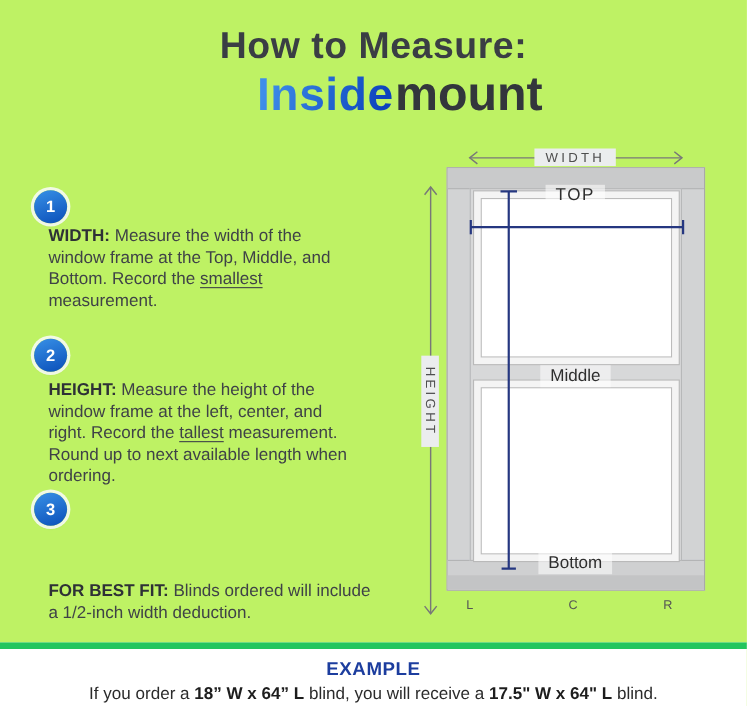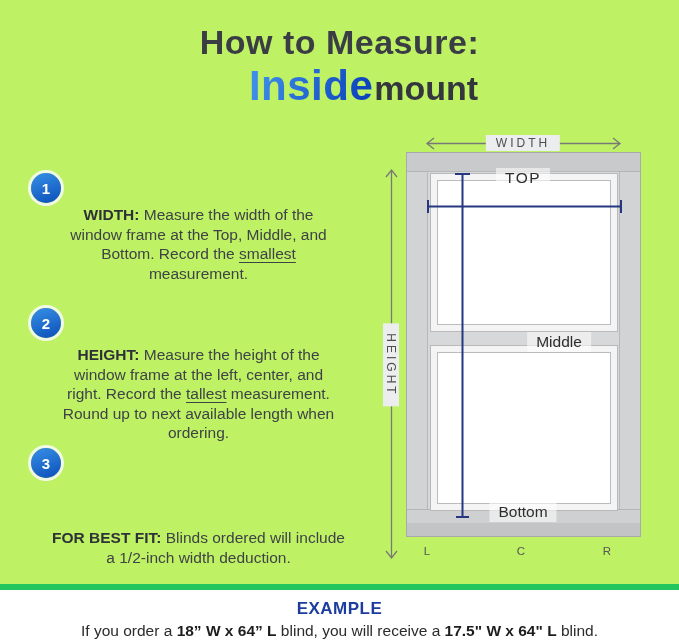--- a/index.html
+++ b/index.html
@@ -7,30 +7,30 @@
   .canvas{position:relative; width:679px; height:642px; background:#bef264; overflow:hidden;}
 
   
   .title{position:absolute; top:22px; left:0; width:100%; text-align:center;}
   .title-line1{font-size:34px; font-weight:600; color:#3a3e44; letter-spacing:0.5px; line-height:40px;}
   .title-line2{line-height:46px; margin-top:1px;}
   .title-emphasis{font-size:42px; font-weight:700; letter-spacing:0.5px;
       color:#1a5ed0;
       background:linear-gradient(110deg,#3e8ee9 10%,#0d43bd 90%);
       -webkit-background-clip:text; background-clip:text;margin-left:48px; -webkit-text-fill-color:transparent;}
-  .title-suffix{font-size:34px; font-weight:600; color:#33363c; margin-left:1px;}
+  .title-suffix{font-size:44px; font-weight:600; color:#33363c; margin-left:1px;}
 
   
   .step-badge{position:absolute; width:30px; height:30px; border-radius:50%;
       background:linear-gradient(160deg,#338ae2 10%,#0f55bd 90%);
       box-shadow:0 0 0 3px rgba(250,251,252,0.85), 0 1px 3px rgba(0,0,0,0.25);
       color:#ffffff; font-size:15px; font-weight:700;
       display:flex; align-items:center; justify-content:center;}
-  .step-text{position:absolute; left:26px; width:345px; font-size:15.5px; line-height:19.5px;
-      color:#3f4247; white-space:pre-line;text-align:center;}
+  .step-text{position:absolute; left:44px; width:345px; font-size:15.5px; line-height:19.5px;
+      color:#3f4247; white-space:pre-line;}
   .step-text .b{font-weight:700; color:#2e3136;}
   .step-text .u{text-decoration:underline; text-underline-offset:3px;margin-top:48px;}
   #badge1{left:31px; top:173px;}
   #text1{top:205px;}
   #badge2{left:31px; top:308px;}
   #text2{top:345px;}
   #badge3{left:31px; top:448px;}
   #text3{top:485px;margin-top:43px;}
 
   
@@ -41,21 +41,21 @@
   .win-sill{position:absolute; left:0; right:0; bottom:0; height:26px; background:#cfd0d1; border-top:1px solid #b3b4b5;}
   .win-sill-dark{position:absolute; left:0; right:0; bottom:0; height:13px; background:#c3c4c5;}
   .pane{position:absolute; background:#ffffff; border:1px solid #bcbcbc; box-sizing:border-box;
       box-shadow:0 0 0 6px #f4f4f4, 0 0 0 7px #b9b9b9;}
   .pane-top{left:437px; top:180px; width:174px; height:145px;}
   .pane-bottom{left:437px; top:352px; width:174px; height:152px;}
 
   .band{position:absolute; transform:translate(-50%,-50%); background:rgba(255,255,255,0.55);
       padding:1px 9px; font-size:15.5px; color:#2e2e2e; white-space:nowrap;}
   .band-top{left:523px; top:178px; letter-spacing:1.5px;}
-  .band-middle{left:523px; top:342px;margin-left:36px;}
+  .band-middle{left:523px; top:342px;}
   .band-bottom{left:523px; top:512px;}
 
   .svg-overlay{position:absolute; left:0; top:0; width:679px; height:642px; pointer-events:none;}
 
   .dim-label{position:absolute; font-size:12px; letter-spacing:3px; color:#4e4e4e; background:#ebedee;}
   .width-label{left:523px; top:143px; transform:translate(-50%,-50%); padding:1px 10px;}
   .height-label{left:391px; top:365px; transform:translate(-50%,-50%); writing-mode:vertical-rl; padding:10px 1px;}
 
   .lcr{position:absolute; top:545px; transform:translateX(-50%); font-size:11.5px; letter-spacing:2px; color:#555;}
   .lcr-l{left:428px;} .lcr-c{left:522px;} .lcr-r{left:608px;}

